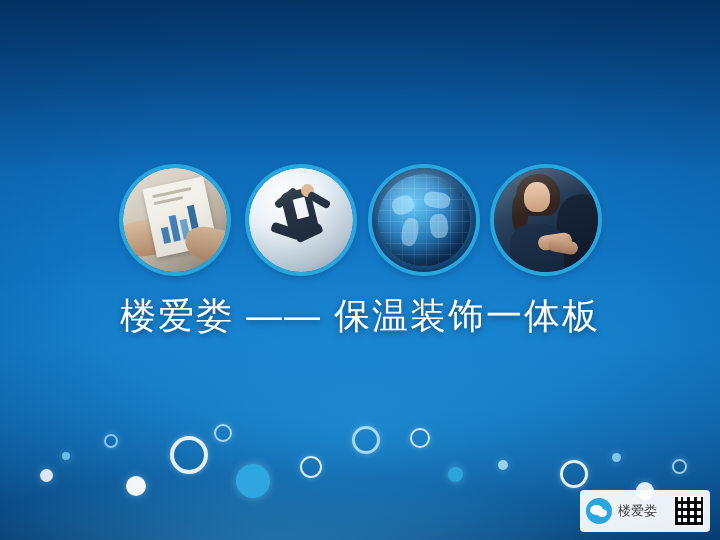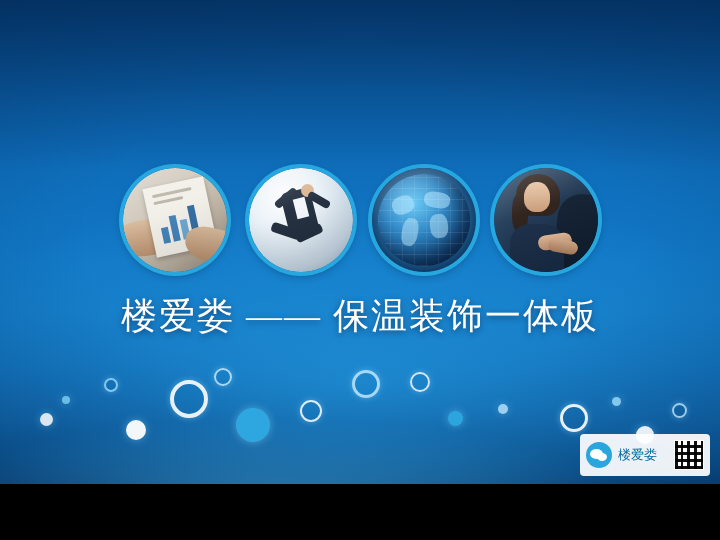--- a/index.html
+++ b/index.html
@@ -3,23 +3,23 @@
 <meta charset="utf-8">
 <style>
   html, body {
     margin: 0;
     padding: 0;
     background: #000;
   }
   #slide {
     position: relative;
     width: 720px;
-    height: 484px;
+    height: 540px;
     overflow: hidden;
-    font-family: Liberation Serif, serif;
+    font-family: Liberation Sans, sans-serif;
     background: #0b67b2;
   }
   
   .bg-base {
     position: absolute;
     inset: 0;
     background:
       radial-gradient(ellipse 120% 70% at 50% 78%, rgba(40,160,230,0.55) 0%, rgba(20,110,190,0.15) 55%, rgba(0,0,0,0) 75%),
       linear-gradient(180deg,
         #0a5fa8 0%,
@@ -248,21 +248,21 @@
     background: #2aa6df;
     position: relative; flex: 0 0 auto;
   }
   .qr-badge .wechat::before,
   .qr-badge .wechat::after {
     content:""; position:absolute; background:#fff; border-radius:50%;
   }
   .qr-badge .wechat::before { width:13px; height:10px; left:4px; top:7px; }
   .qr-badge .wechat::after { width:10px; height:8px; left:11px; top:11px; }
   .qr-badge .txt {
-    font-size: 13px; color: #0369a1; white-space: nowrap; flex: 1 1 auto;
+    font-size: 13px; color: #404040; white-space: nowrap; flex: 1 1 auto;
   }
   .qr-badge .qr {
     width: 30px; height: 30px; flex: 0 0 auto;
     background-color:#fff;
     background-image:
       linear-gradient(90deg, #111 0 3px, transparent 3px 6px, #111 6px 8px, transparent 8px 12px, #111 12px 15px, transparent 15px 19px, #111 19px 22px, transparent 22px 26px, #111 26px 30px),
       linear-gradient(0deg, #111 0 3px, transparent 3px 7px, #111 7px 10px, transparent 10px 14px, #111 14px 17px, transparent 17px 21px, #111 21px 24px, transparent 24px 30px);
     background-blend-mode: multiply;
     border: 1px solid #fff;
     box-sizing: border-box;

